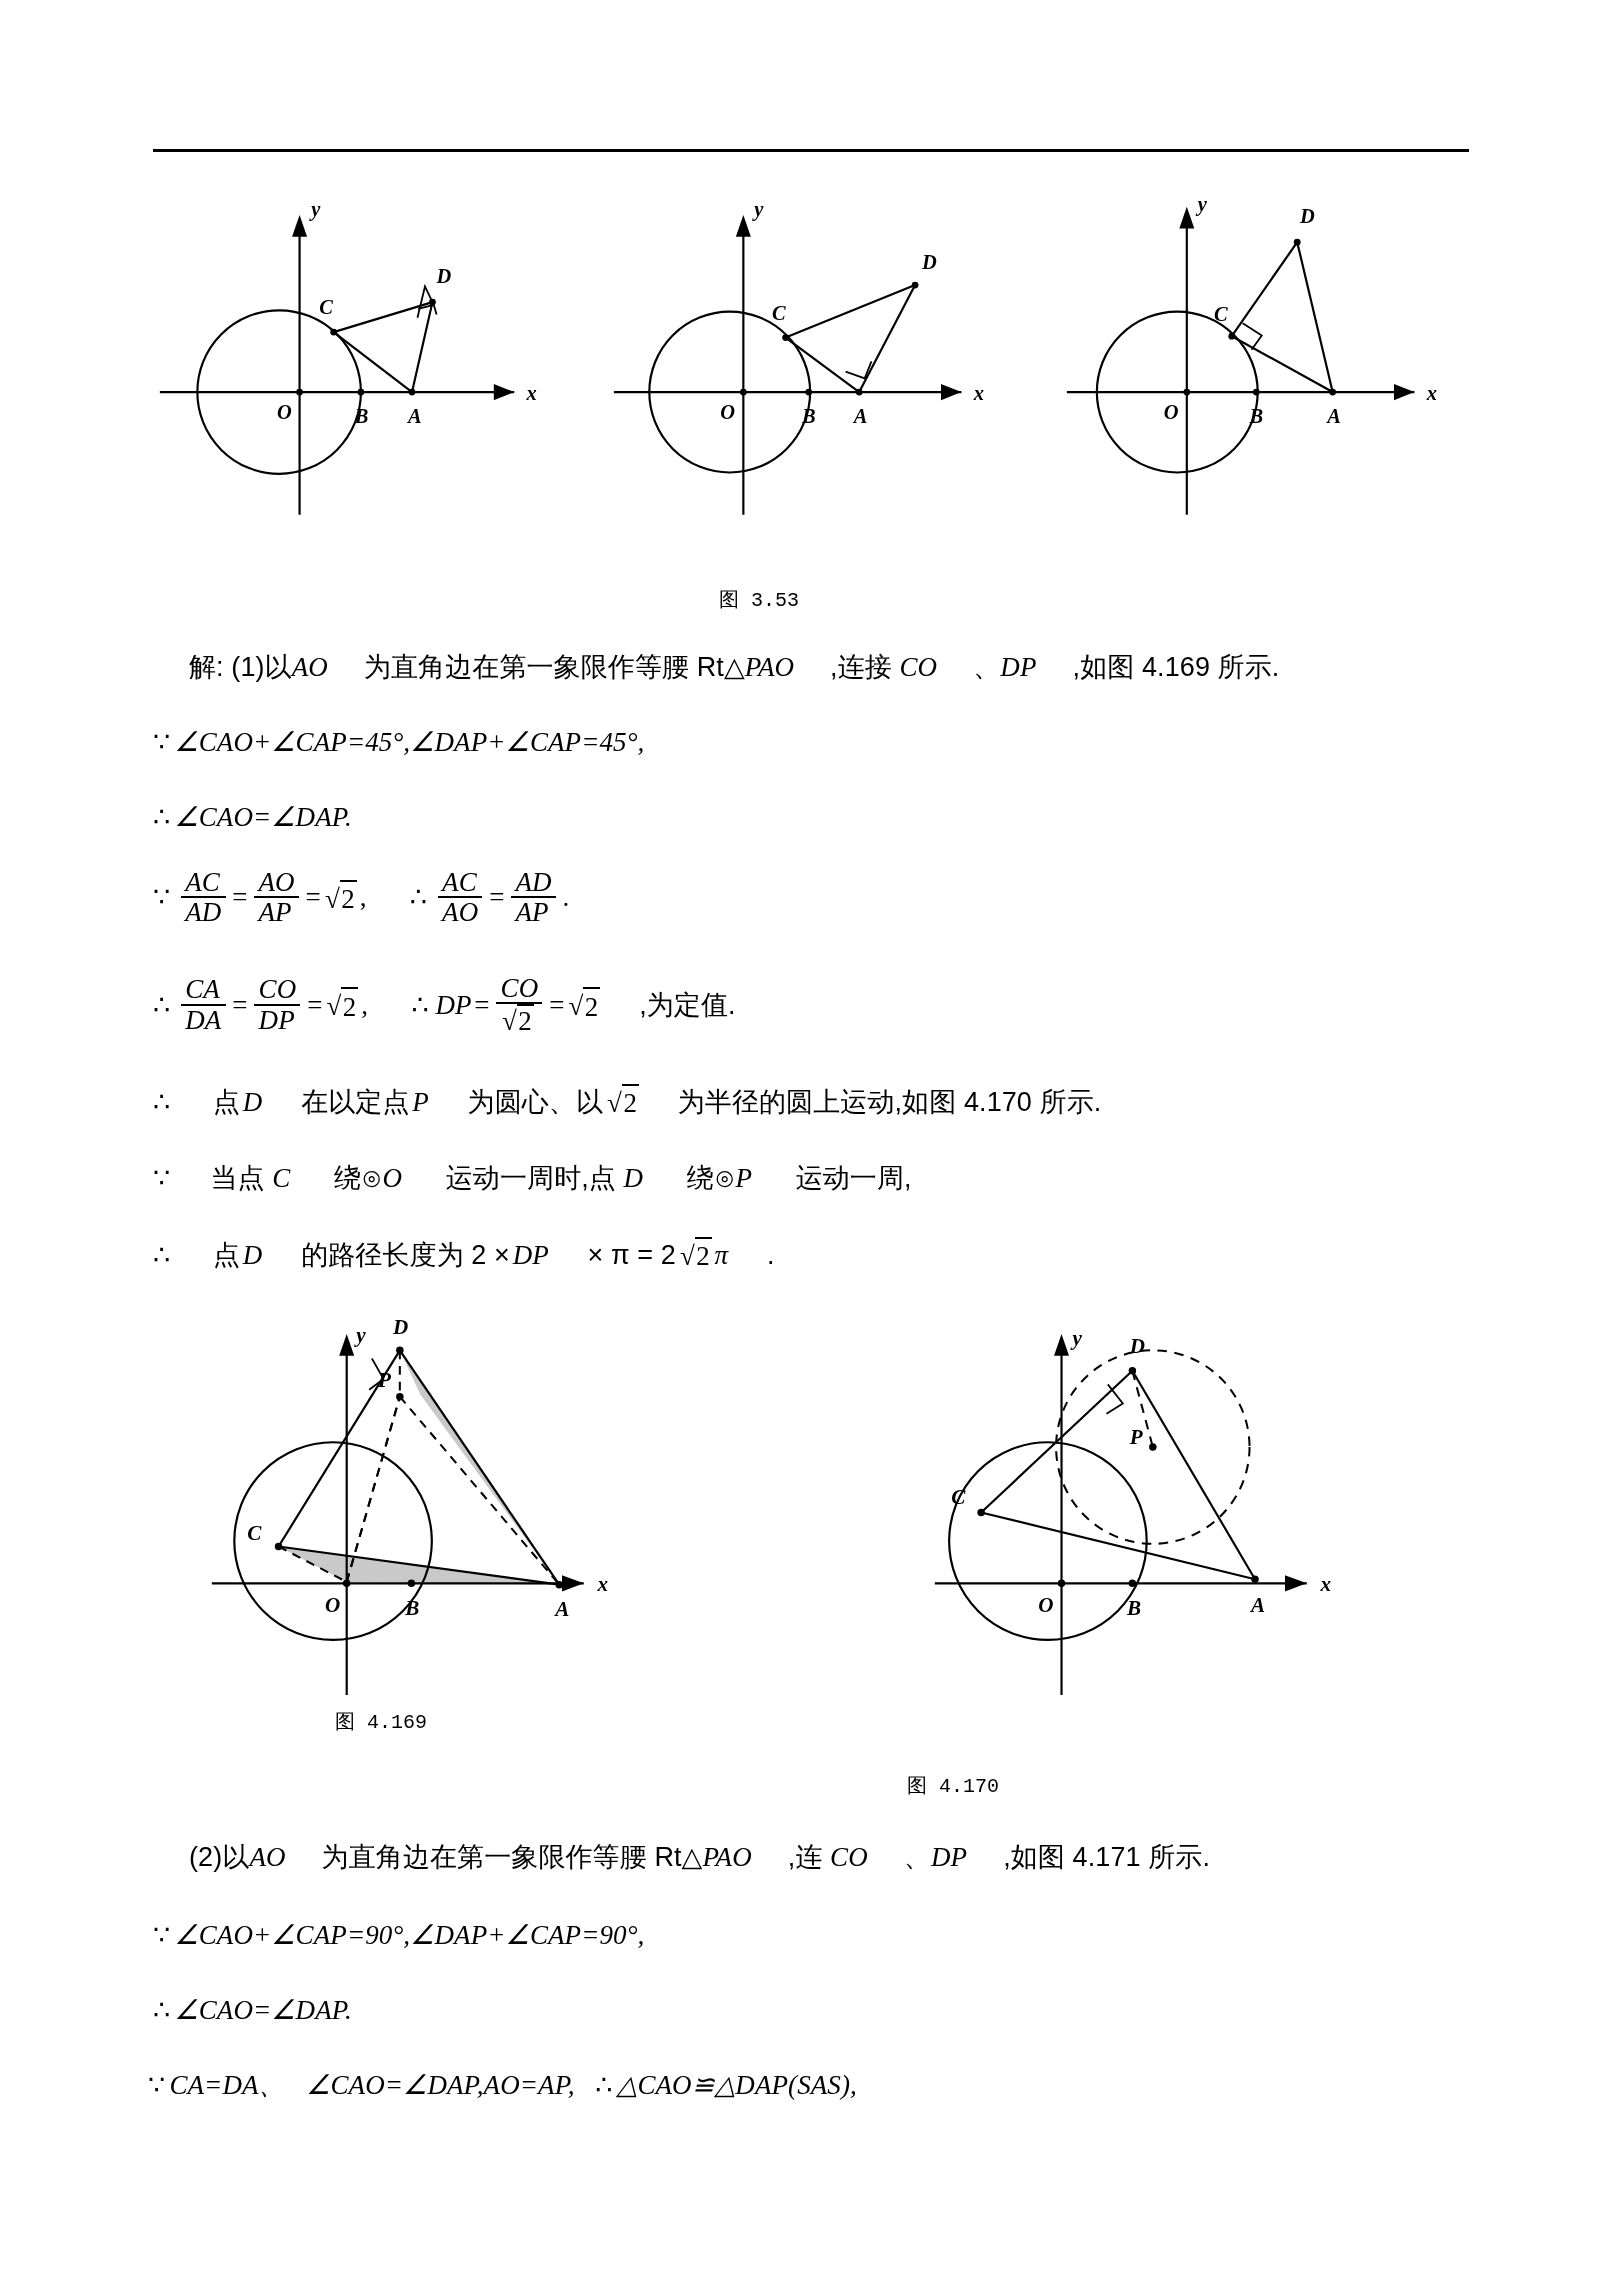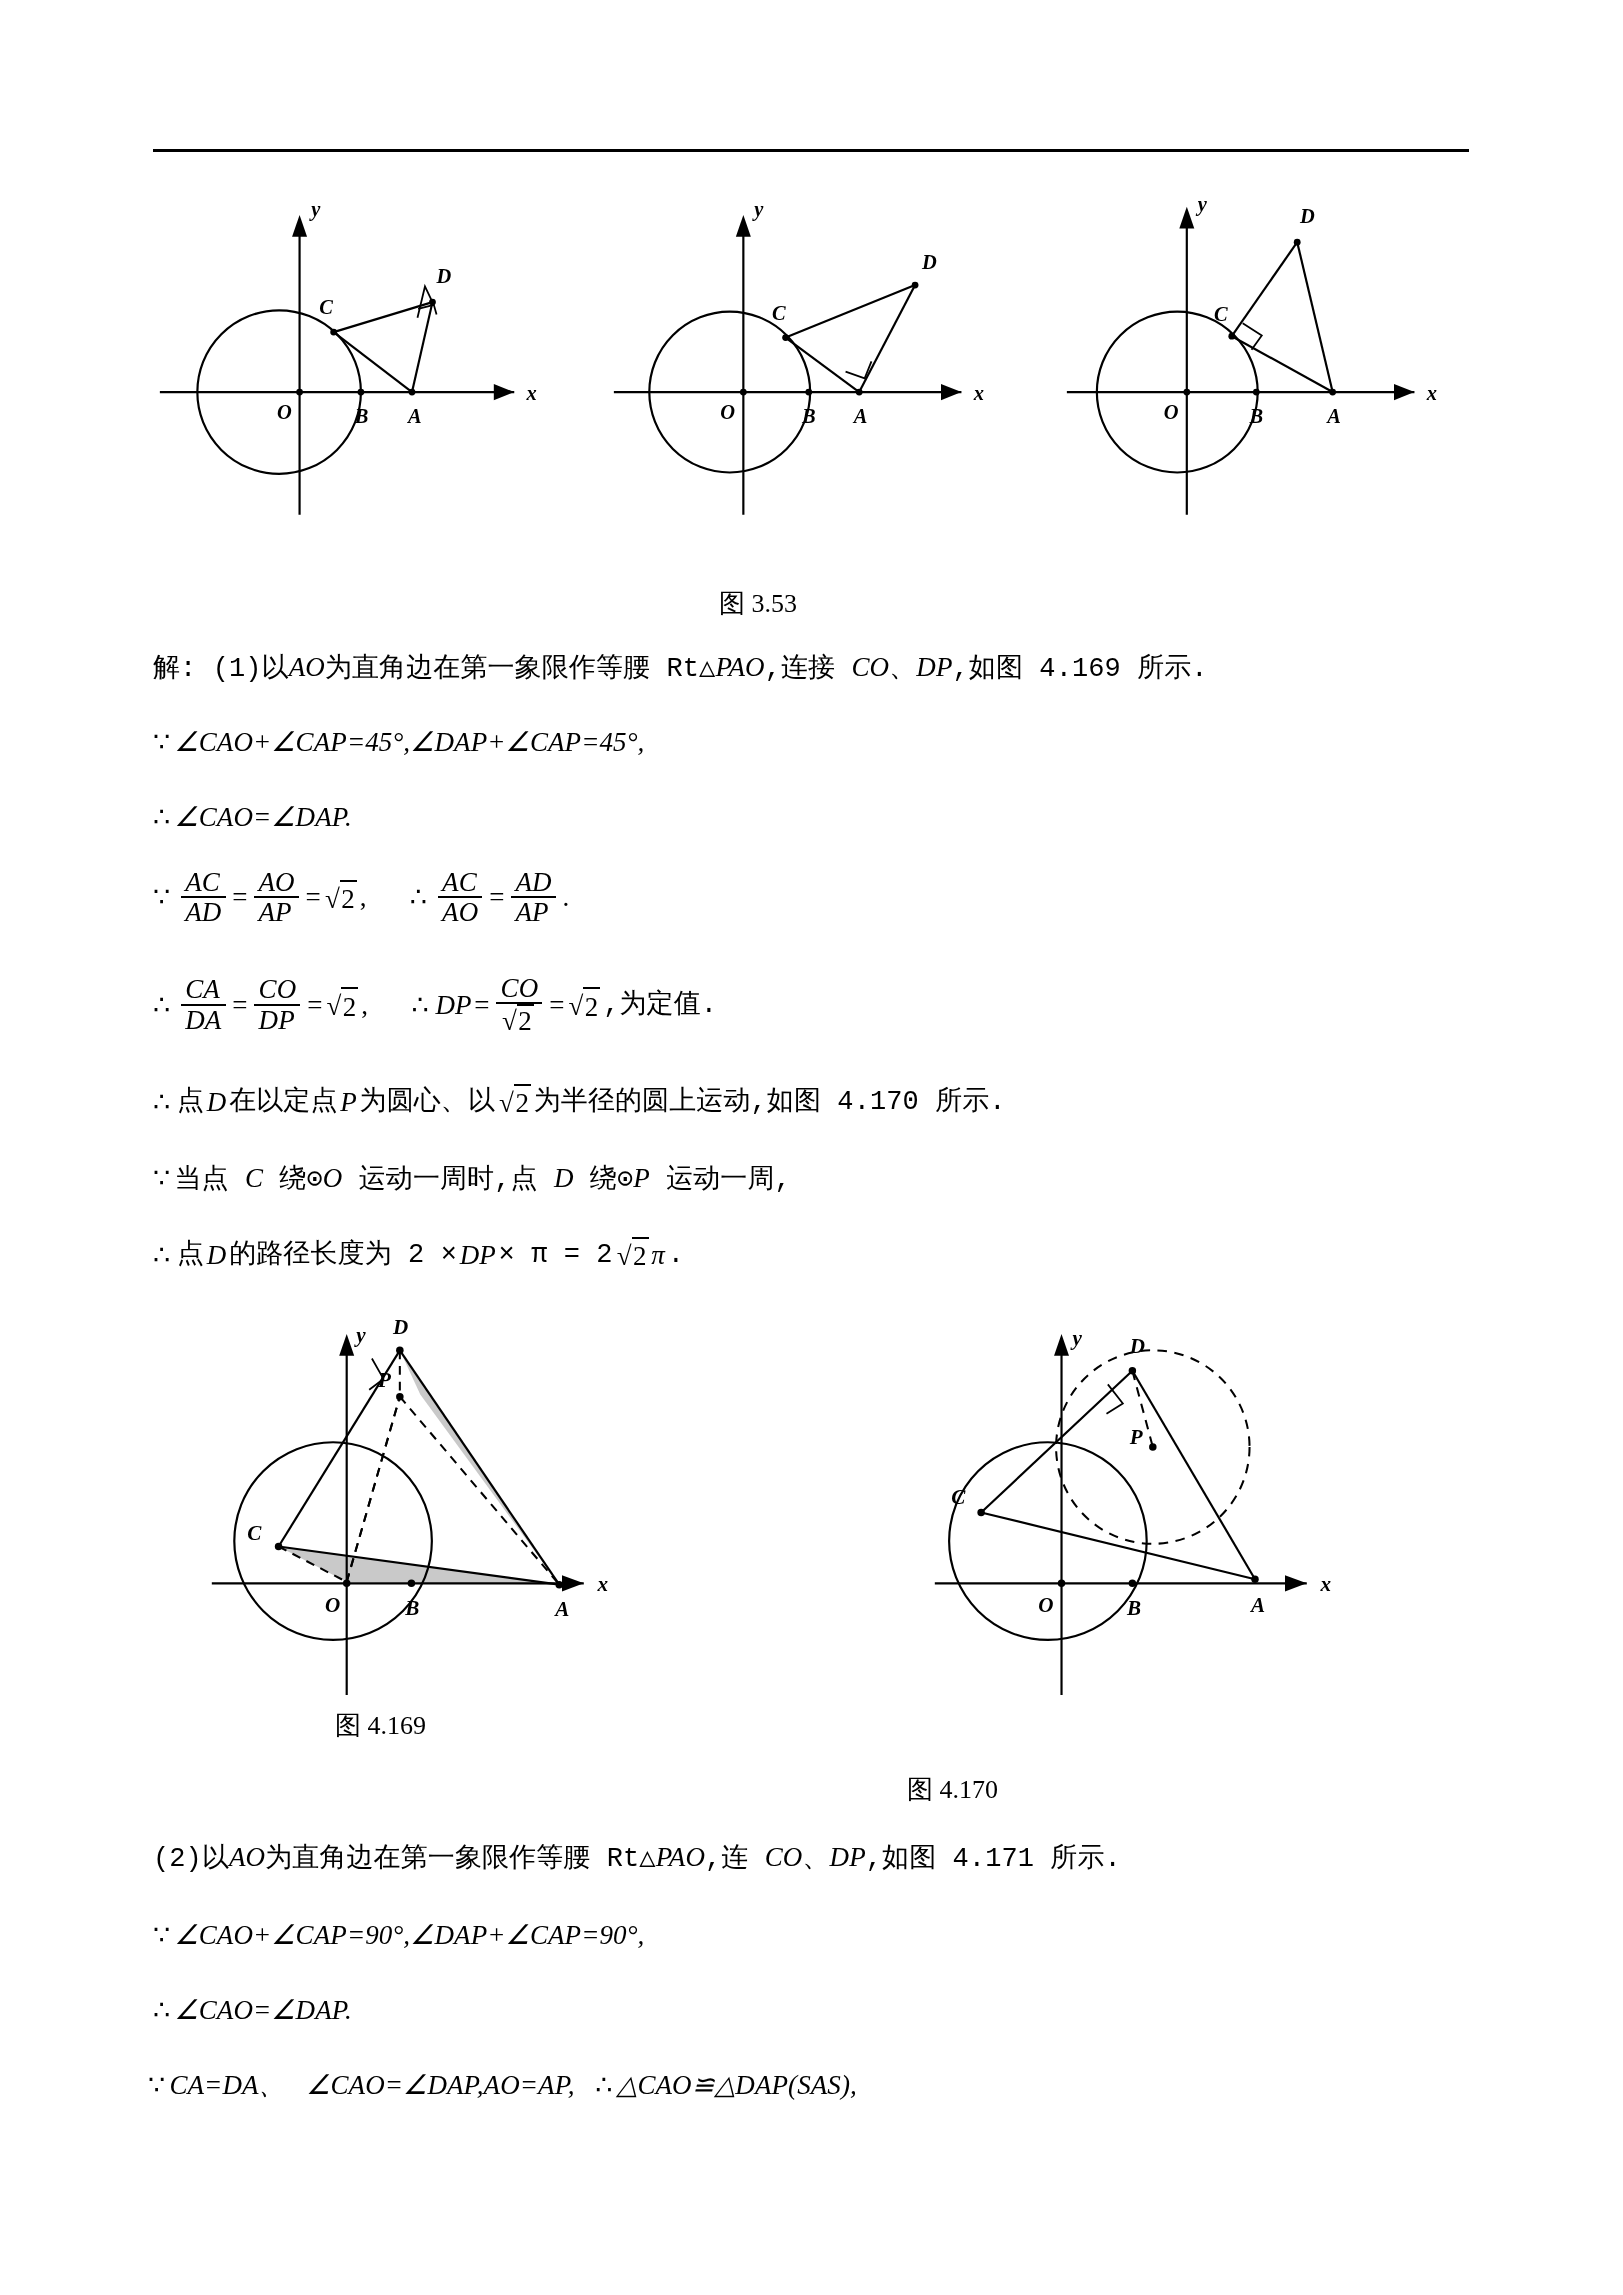--- a/index.html
+++ b/index.html
@@ -27,37 +27,37 @@
   }
   .fig-row-bottom {
     position:absolute; left:205px; top:1316px;
     width:1159px; height:382px;
     display:flex; justify-content:space-between; align-items:flex-start;
   }
   .fig-box { position:relative; }
 
   .caption {
     position:absolute;
-    font-family:Liberation Serif, serif;
-    font-size:26px;
+    font-family:Liberation Mono, monospace;
+    font-size:20px;
     white-space:nowrap;
   }
   .cap-353 { left:719px; top:586px; }
   .cap-4169 { left:327px; top:1708px;margin-left:8px; }
   .cap-4170 { left:907px; top:1772px; }
 
   
   .line {
     position:absolute;
     font-size:27px;
     line-height:1.25;
     white-space:nowrap;
     letter-spacing:0.1px;
   }
-  .cn { font-family:Liberation Mono, monospace; }
+  .cn { font-family:Liberation Sans, sans-serif;margin-left:36px; }
   .it { font-style:italic; font-family:"Liberation Serif", serif; }
 
   
   .frac {
     display:inline-block;
     vertical-align:middle;
     text-align:left;
     font-style:italic;
     line-height:1.05;
     margin:0 4.1px;

